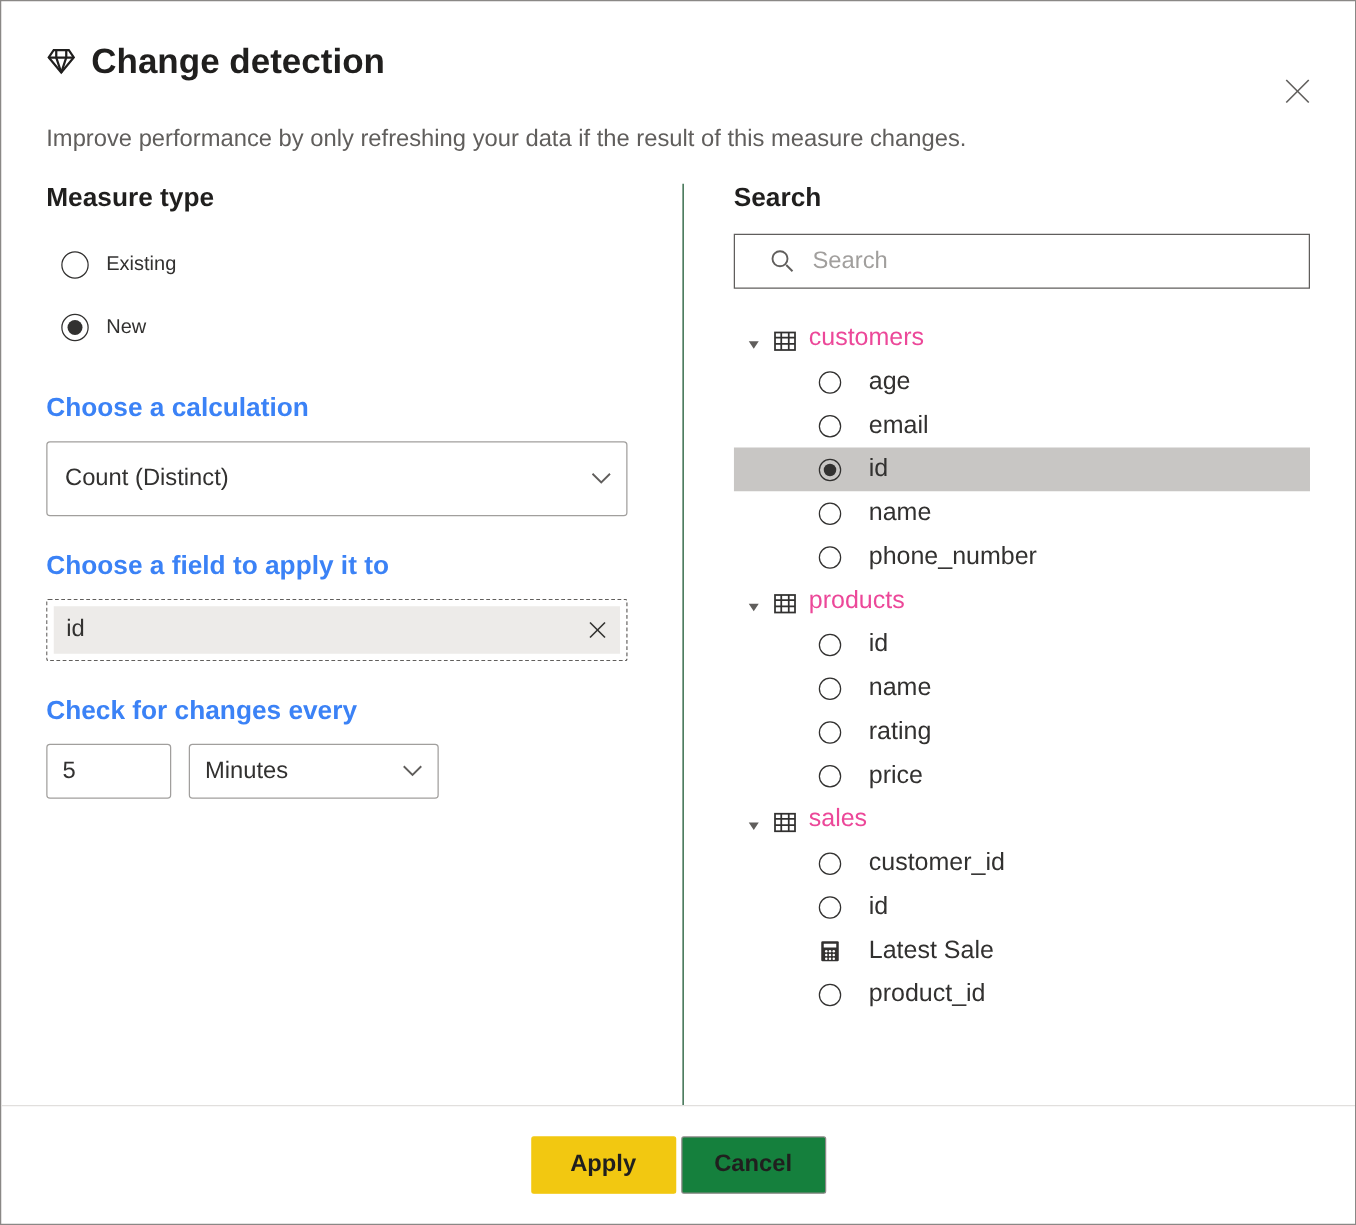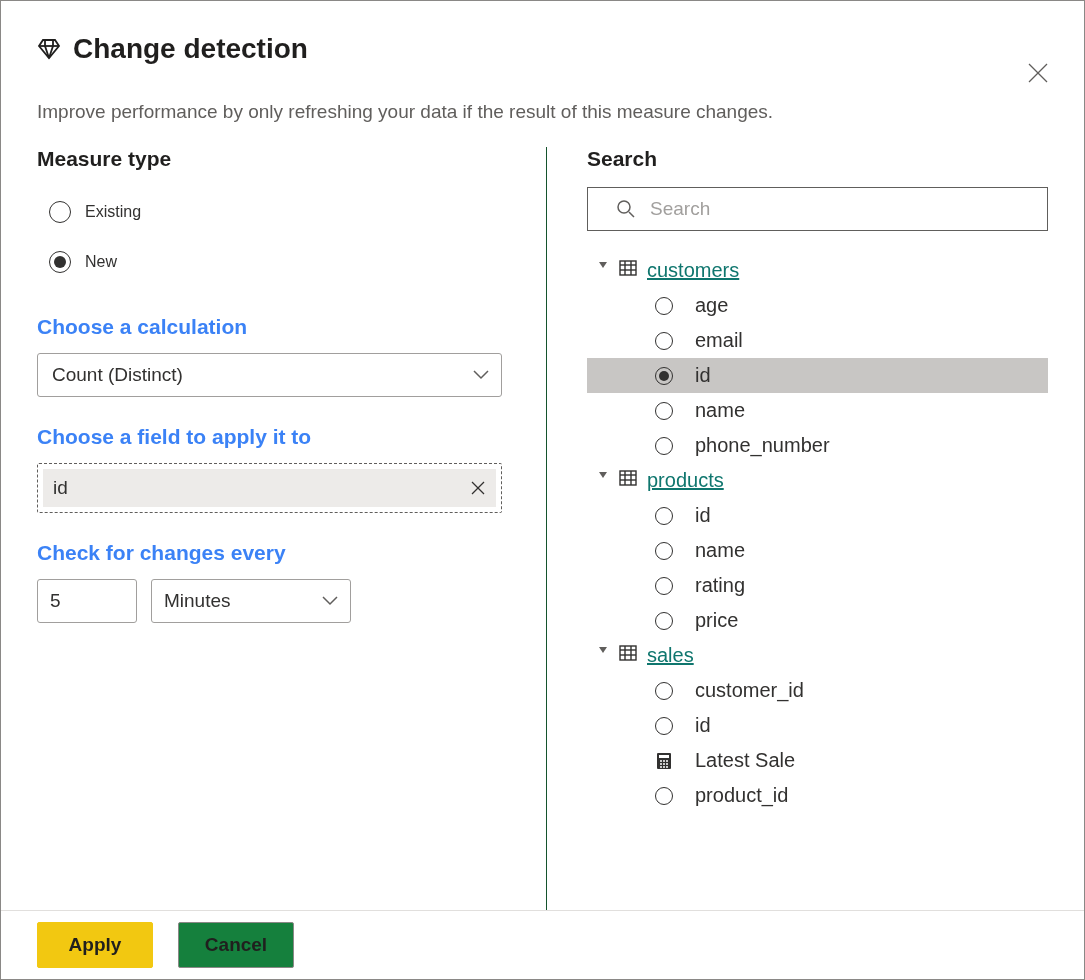--- a/index.html
+++ b/index.html
@@ -107,21 +107,21 @@
   .label-block {
     font-size: 21px;
     font-weight: 700;
     margin: 0 0 14px 0;
     color: #3b82f6;
   }
   .select-wrap {
     position: relative;
     border: 1px solid #a19f9d;
     border-radius: 3px;
-    height: 44px;
+    height: 60px;
     display: flex;
     align-items: center;
     padding: 0 14px;
     font-size: 19px;
     color: #323130;
     cursor: pointer;
     background: #fff;
     margin-bottom: 28px;
   }
   .select-chevron {
@@ -197,26 +197,25 @@
     flex: 1;
     overflow-y: auto;
     padding-top: 6px;
     font-size: 20px;
   }
   .tree::-webkit-scrollbar { width: 14px; }
   .tree::-webkit-scrollbar-thumb { background: #c8c6c4; }
   .tree::-webkit-scrollbar-track { background: transparent; }
   .tree-table {
     display: flex;
-    align-items: flex-start;
+    align-items: flex-end;
     gap: 10px;
     padding: 6px 0 6px 10px;
-    color: #0f766e;
-    cursor: pointer;
-    text-decoration: underline;
+    color: #ec4899;
+    cursor: pointer;
   }
   .tree-field {
     display: flex;
     align-items: center;
     gap: 22px;
     padding: 6px 0 6px 64px;
     color: #323130;
     cursor: pointer;
   }
   .tree-field.selected {
@@ -244,24 +243,24 @@
     width: 18px;
     height: 18px;
     flex-shrink: 0;
     margin-left: 4px;
     display: flex;
     align-items: center;
     justify-content: center;
   }
   .footer {
     border-top: 1px solid #e1dfdd;
-    padding: 11px 36px;
-    display: flex;
-    justify-content: flex-start;
-    gap: 25px;
+    padding: 24px 36px;
+    display: flex;
+    justify-content: center;
+    gap: 4px;
   }
   .btn {
     min-width: 116px;
     height: 46px;
     font-size: 19px;
     font-weight: 600;
     border-radius: 2px;
     cursor: pointer;
     display: flex;
     align-items: center;

